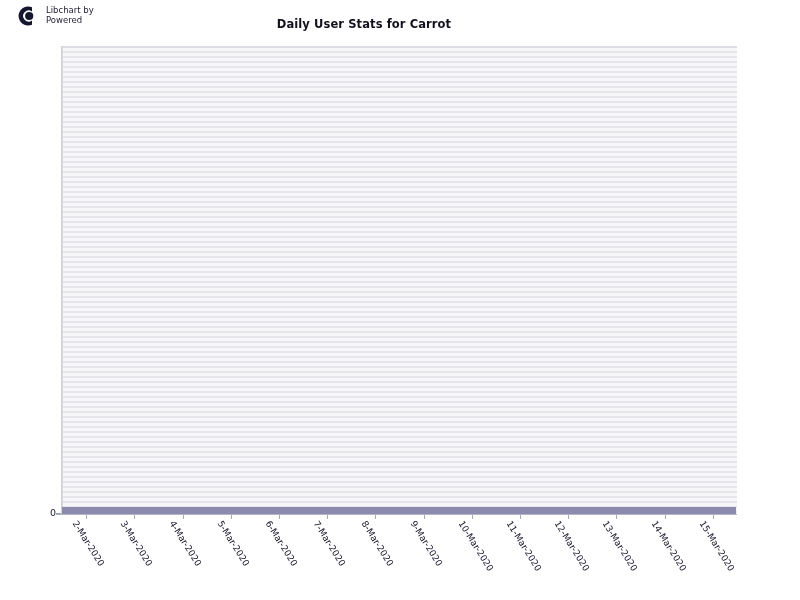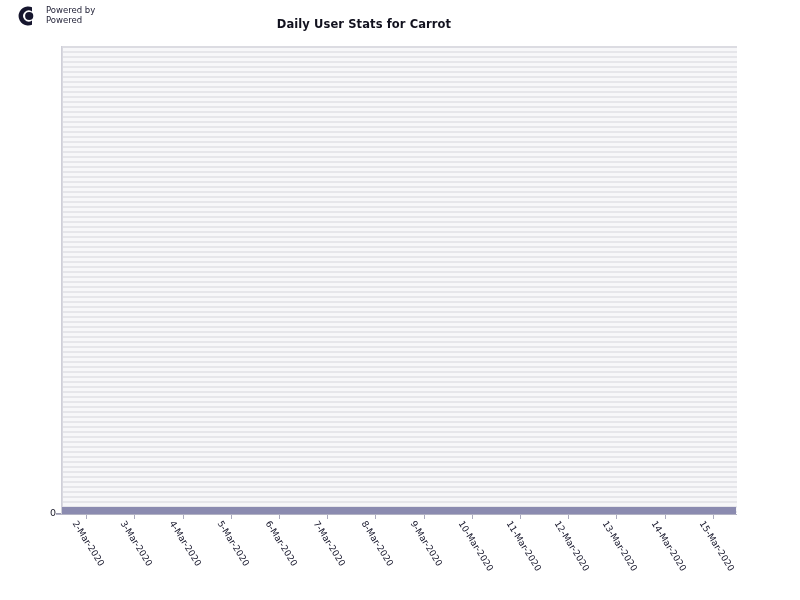--- a/index.html
+++ b/index.html
@@ -186,21 +186,21 @@
 </head>
 <body>
 
 <div id="branding">
   <svg id="logo-mark" viewBox="0 0 26 26">
     <rect x="0" y="0" width="26" height="26" fill="#ffffff"></rect>
     <path d="M20 4.2 A 9.6 9.6 0 1 0 20 21.8 L 20 17.6 A 5.6 5.6 0 1 1 20 8.4 Z" fill="#16162e"></path>
     <circle cx="17.2" cy="13" r="4.1" fill="#16162e"></circle>
   </svg>
   <div id="branding-text">
-    <span>Powered by</span>
+    <span>Libchart by</span>
     <span>Powered</span>
   </div>
 </div>
 
 <div id="chart-title">Daily User Stats for Carrot</div>
 
 <div id="plot-frame">
   <div id="plot-stripes"></div>
   <div id="plot-top-rule"></div>
   <div id="plot-left-rule"></div>

